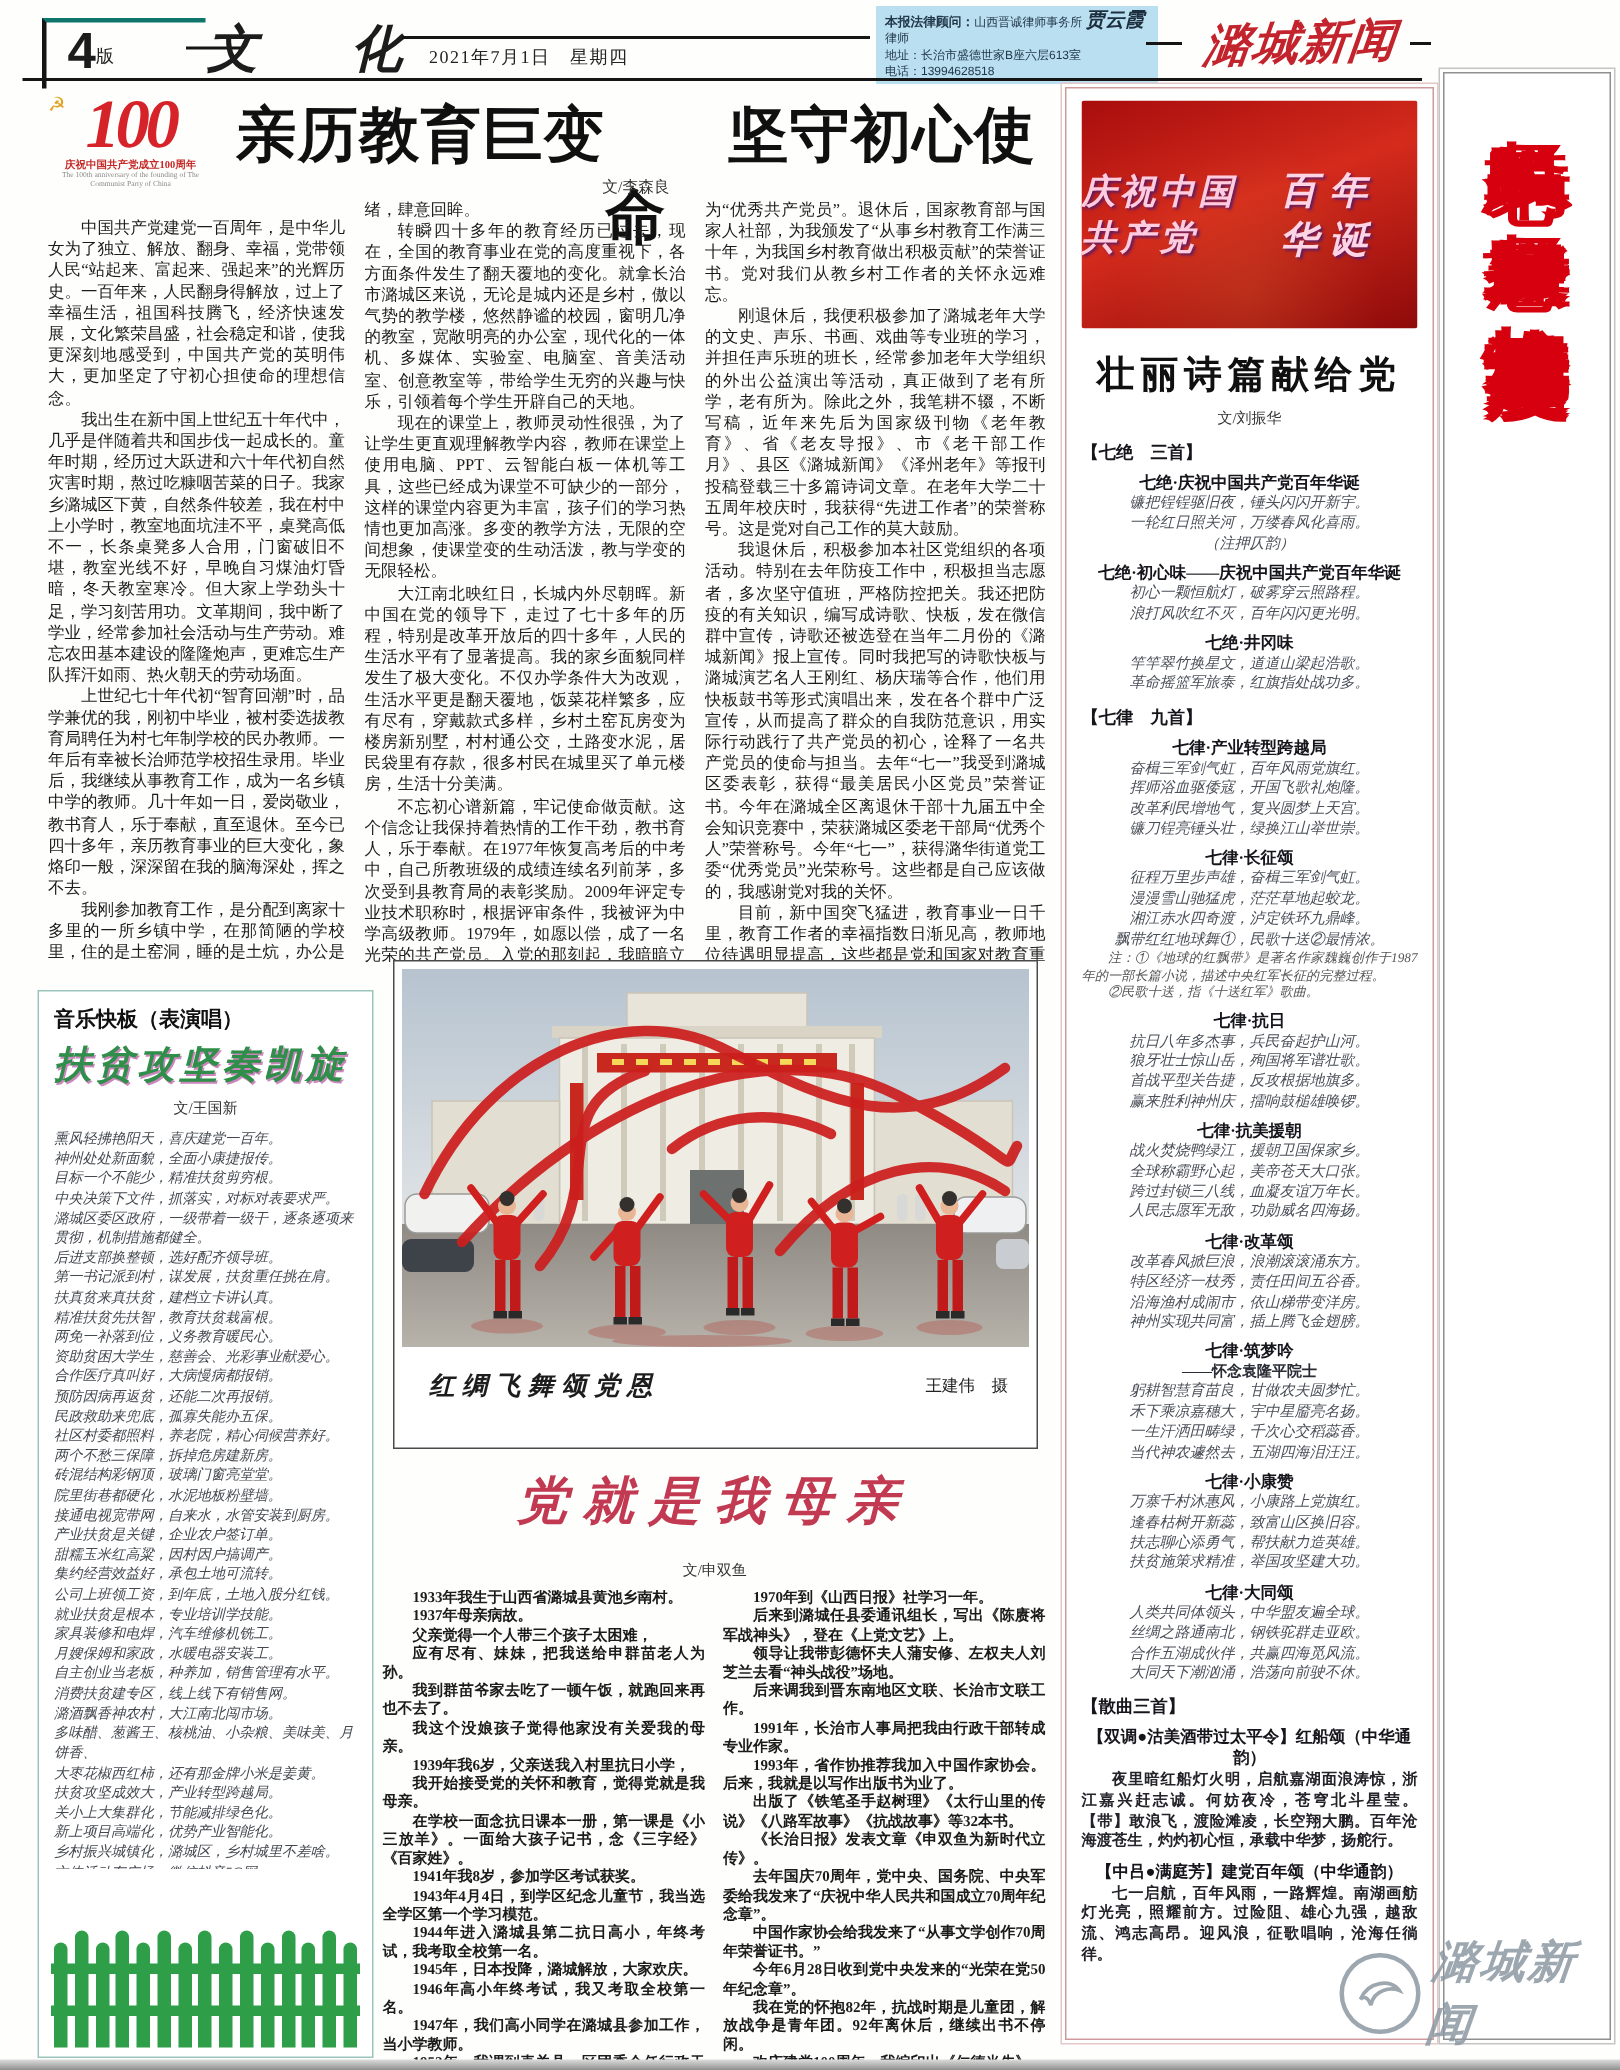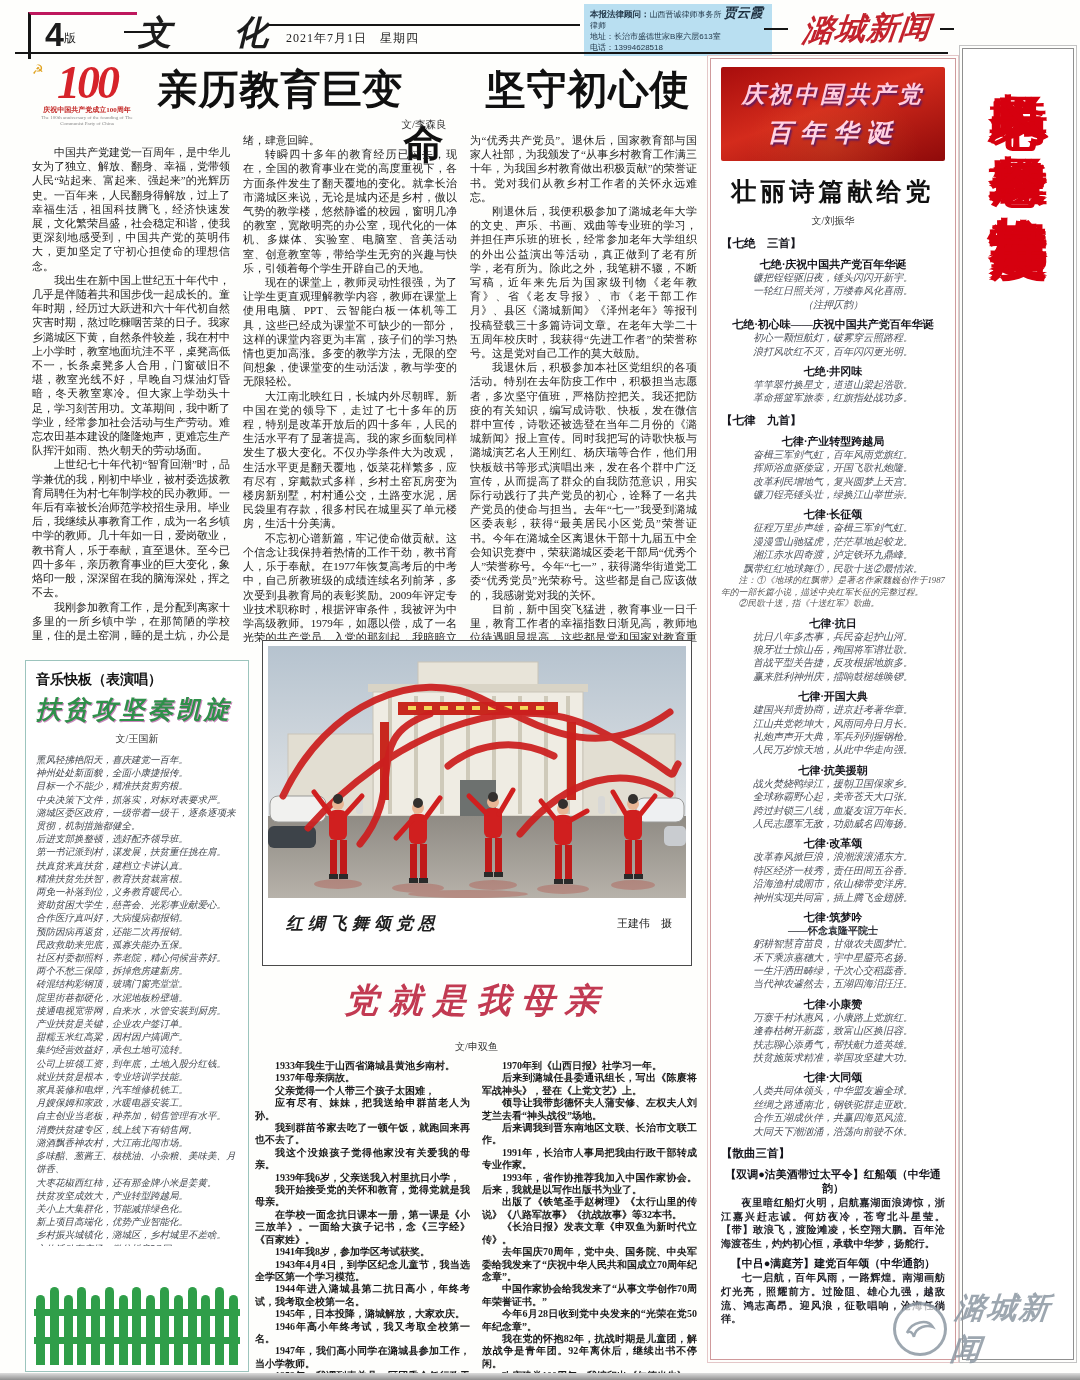--- a/index.html
+++ b/index.html
@@ -2,21 +2,21 @@
 <html><head>
 <meta charset="utf-8">
 <style>
   html,body{margin:0;padding:0;background:#e9e9e6;}
   .page{position:relative;width:1080px;height:1380px;background:#fefefc;margin:0 auto;overflow:hidden;
         font-family:"Liberation Serif","DejaVu Serif",serif;color:#1c1c1c;}
   .page::after{content:"";position:absolute;left:0;right:0;bottom:0;height:7px;
         background:linear-gradient(#ddd,#8f8f8f);}
   
   .pageno-box{position:absolute;left:28px;top:12px;width:92px;height:42px;
-        border-top:3px solid #be185d;border-left:3px solid #151515;padding:2px 0 0 14px;}
+        border-top:3px solid #0f766e;border-left:3px solid #151515;padding:2px 0 0 14px;}
   .pageno{font-size:34px;font-weight:bold;font-family:"Liberation Sans",sans-serif;line-height:34px;}
   .pageno-label{font-size:12px;vertical-align:4px;}
   .hrule{position:absolute;background:#151515;height:2px;}
   .section-title{position:absolute;left:138px;top:10px;font-size:34px;font-weight:bold;letter-spacing:14px;font-style:italic;}
   .hdr-date{position:absolute;left:286px;top:30px;font-size:12px;letter-spacing:1px;color:#222;}
   .legal-box{position:absolute;left:584px;top:4px;width:176px;height:46px;background:#b9dff1;
         padding:3px 6px;font-size:8px;line-height:11px;color:#23384a;font-family:"Liberation Sans",sans-serif;}
   .legal-box b{font-size:8.5px;}
   .lawyer{font-family:"Liberation Serif",serif;font-size:13px;font-weight:bold;font-style:italic;color:#1d2f3f;}
   .masthead{position:absolute;left:792px;top:8px;width:150px;text-align:center;font-size:31px;font-weight:bold;
@@ -70,24 +70,24 @@
         color:#c23a52;letter-spacing:10px;font-style:italic;}
   .mo-byline{position:absolute;left:255px;top:1040px;width:443px;text-align:center;font-size:10px;color:#333;}
   .mo-cols{position:absolute;left:255px;top:1060px;width:443px;height:314px;display:flex;gap:12px;}
   .mo-col{width:215px;height:100%;overflow:hidden;font-size:10px;line-height:12.4px;text-align:justify;
         font-weight:600;color:#1b1b1b;}
   .mo-col p{margin:0;text-indent:2em;}
   
   .poems-box{position:absolute;left:710px;top:58px;width:246px;height:1302px;border:1px solid #cf9a9c;
         outline:1px solid #e4c7c8;outline-offset:2px;background:#fff;box-sizing:border-box;
         padding:8px 10px;overflow:hidden;}
-  .poem-banner{height:94px;border-radius:2px;background:
+  .poem-banner{height:152px;border-radius:2px;background:
         radial-gradient(ellipse at 50% 85%, #f4b24a22, transparent 55%),
         linear-gradient(160deg,#a80d0d 0%, #d42b1c 45%, #8f0a0a 100%);
-        display:flex;flex-direction:column;align-items:center;justify-content:center;gap:6px;}
+        display:flex;flex-direction:row;align-items:center;justify-content:center;gap:6px;}
   .poem-banner .l1{font-size:23px;font-weight:900;font-style:italic;letter-spacing:3px;color:#ffccdf;
         text-shadow:1.5px 1.5px 2px #5e1b63;}
   .poem-banner .l2{font-size:25px;font-weight:900;font-style:italic;letter-spacing:8px;color:#ffd4e4;
         text-shadow:1.5px 1.5px 2px #5e1b63;}
   .poems-title{text-align:center;font-size:25px;font-weight:900;letter-spacing:4px;color:#101010;margin-top:14px;}
   .poems-byline{text-align:center;font-size:10px;color:#333;margin:6px 0 4px 0;}
   .psec-head{font-size:11.5px;font-weight:bold;color:#15151c;margin:8px 0 2px 0;}
   .poem{margin:6px 0;}
   .ptitle{text-align:center;font-size:11px;font-weight:bold;color:#15151c;line-height:14px;}
   .psub{text-align:center;font-size:10px;font-weight:bold;color:#2a2d35;line-height:13px;}
@@ -450,27 +450,20 @@
             <div class="pnote">②民歌十送，指《十送红军》歌曲。</div>
           </div>
           <div class="poem">
             <div class="ptitle">七律·抗日</div>
             <div class="pline">抗日八年多杰事，兵民奋起护山河。</div>
             <div class="pline">狼牙壮士惊山岳，殉国将军谱壮歌。</div>
             <div class="pline">首战平型关告捷，反攻根据地旗多。</div>
             <div class="pline">赢来胜利神州庆，擂响鼓槌雄唤锣。</div>
           </div>
           <div class="poem">
-            <div class="ptitle">七律·开国大典</div>
-            <div class="pline">建国兴邦贵协商，进京赶考著华章。</div>
-            <div class="pline">江山共党乾坤大，风雨同舟日月长。</div>
-            <div class="pline">礼炮声声开大典，军兵列列握钢枪。</div>
-            <div class="pline">人民万岁惊天地，从此中华走向强。</div>
-          </div>
-          <div class="poem">
             <div class="ptitle">七律·抗美援朝</div>
             <div class="pline">战火焚烧鸭绿江，援朝卫国保家乡。</div>
             <div class="pline">全球称霸野心起，美帝苍天大口张。</div>
             <div class="pline">跨过封锁三八线，血凝友谊万年长。</div>
             <div class="pline">人民志愿军无敌，功勋威名四海扬。</div>
           </div>
           <div class="poem">
             <div class="ptitle">七律·改革颂</div>
             <div class="pline">改革春风掀巨浪，浪潮滚滚涌东方。</div>
             <div class="pline">特区经济一枝秀，责任田间五谷香。</div>

